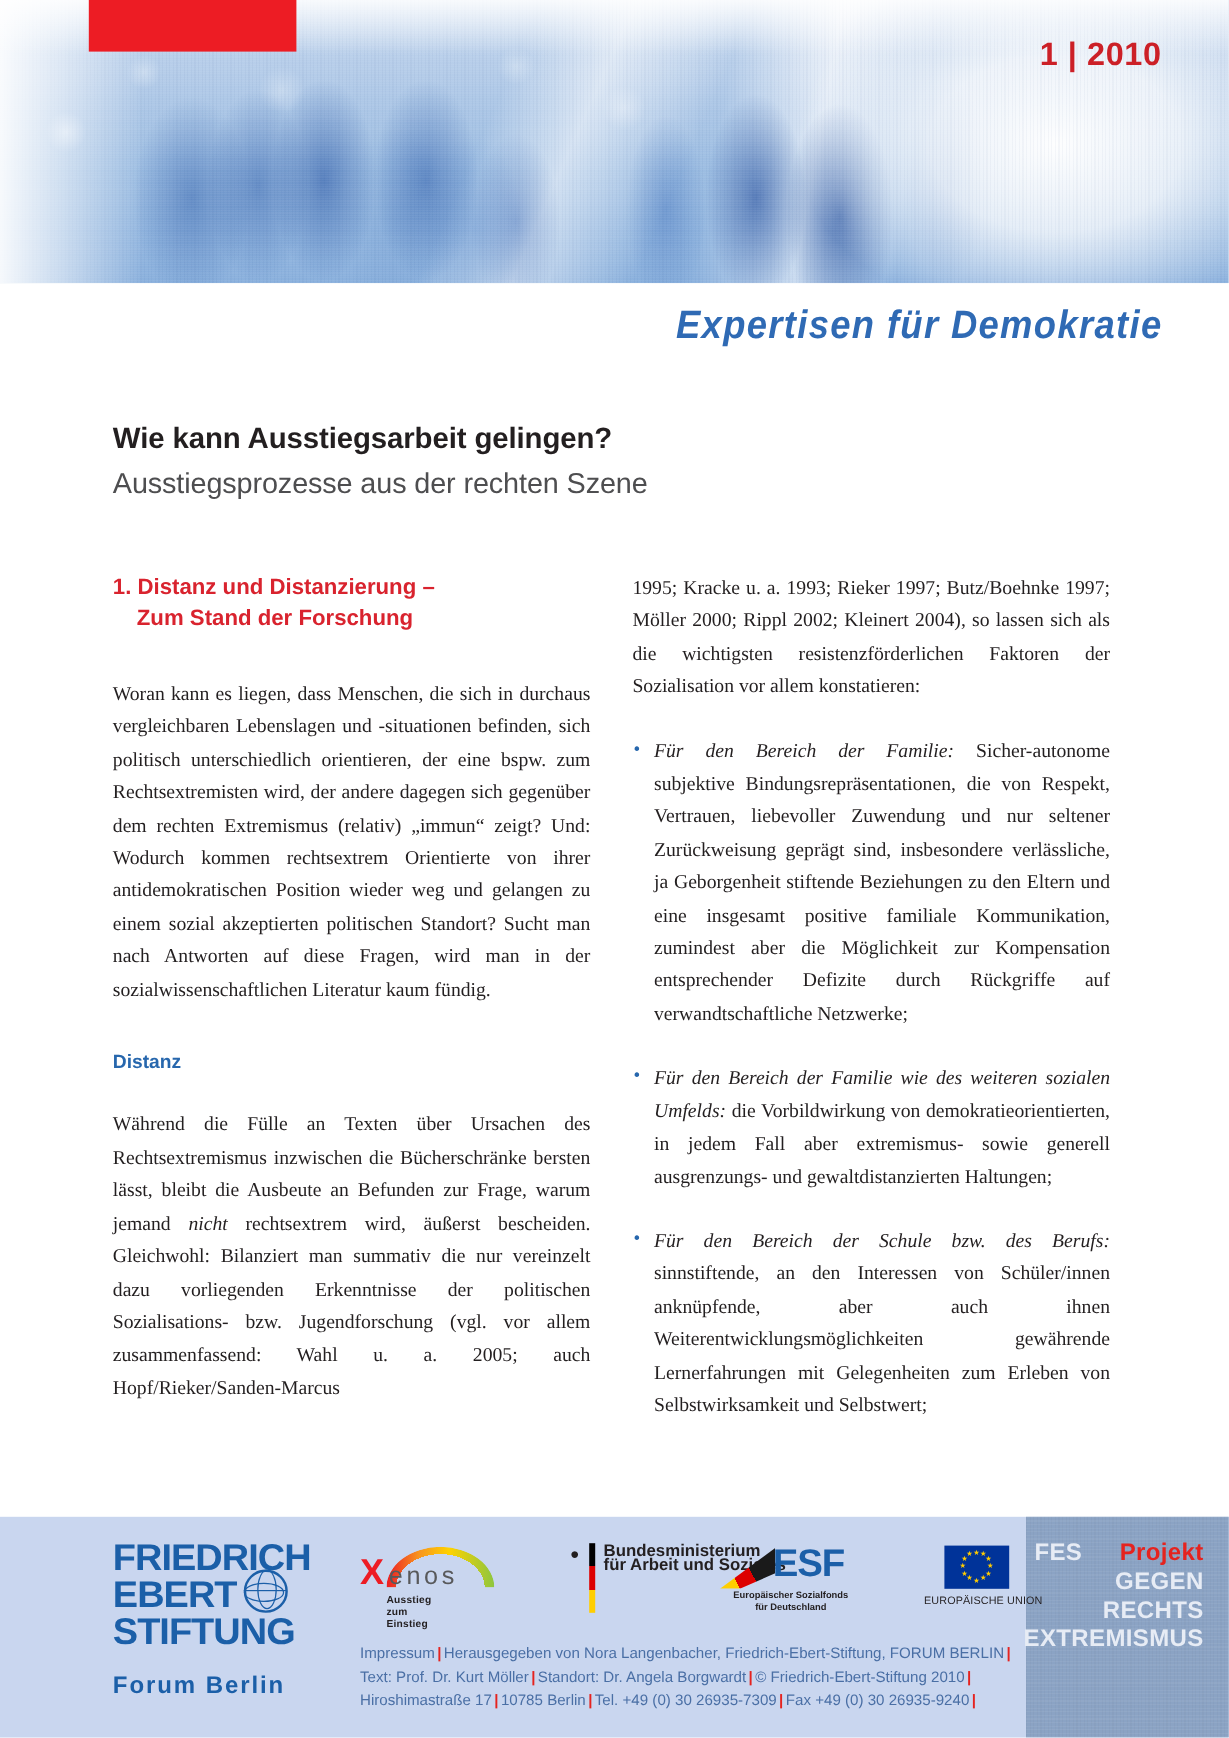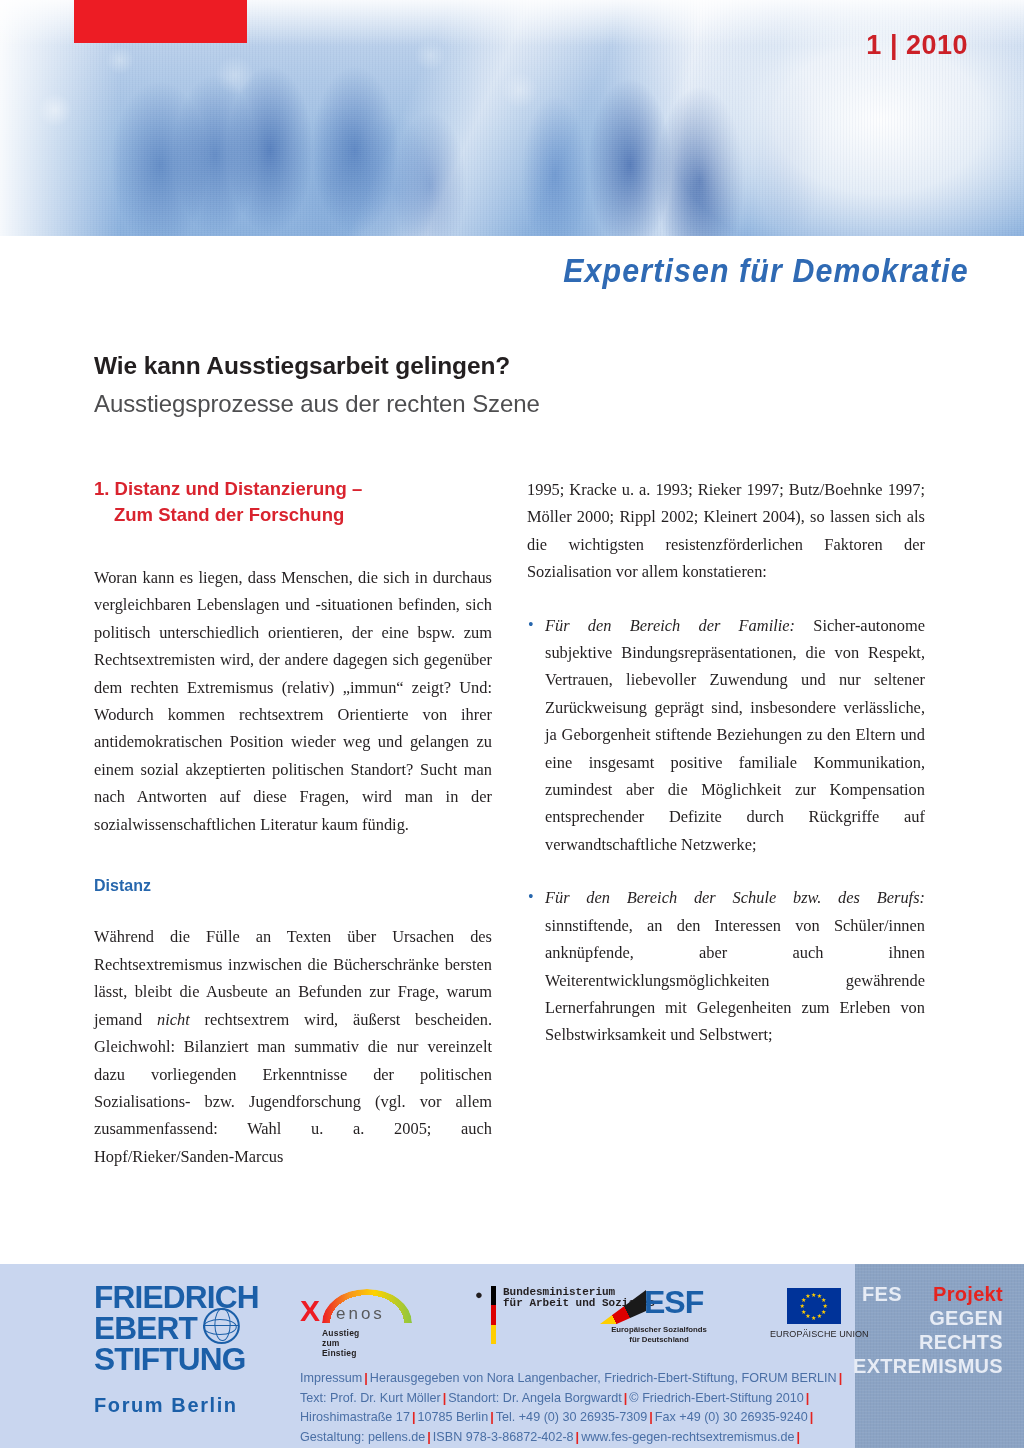--- a/index.html
+++ b/index.html
@@ -273,23 +273,23 @@
     -webkit-mask-image: radial-gradient(ellipse 45px 34px at 50% 100%, transparent 0 82%, #000 82% 100%);
     mask-image: radial-gradient(ellipse 45px 34px at 50% 100%, transparent 0 82%, #000 82% 100%);
     border: 0;
   }
   .xenos .xletter {
     position: absolute; left: 0; top: 4px;
     font-family: "Liberation Sans", sans-serif;
     font-weight: bold; font-size: 30px; color: #ed1c24; line-height: 30px;
   }
   .xenos .enos {
-    position: absolute; left: 36px; top: 11px;
-    font-family: "Liberation Sans", sans-serif;
-    font-size: 17px; color: #58595b; letter-spacing: 3px; line-height: 21px;
+    position: absolute; left: 24px; top: 11px;
+    font-family: "Liberation Sans", sans-serif;
+    font-size: 21px; color: #58595b; letter-spacing: 3px; line-height: 21px;
   }
   .xenos .tag {
     position: absolute; left: 22px; top: 36px;
     font-family: "Liberation Sans", sans-serif;
     font-size: 8.5px; font-weight: bold; color: #231f20; letter-spacing: 0.2px;
   }
 
   
   .bmas { left: 175px; top: 2px; }
   .bmas .flagbar {
@@ -297,22 +297,22 @@
     width: 5px; height: 58px;
     background: linear-gradient(to bottom, #000 0 33.3%, #dd0000 33.3% 66.6%, #ffce00 66.6% 100%);
   }
   .bmas .eagle {
     position: absolute; left: 0; top: 2px;
     width: 13px; height: 13px;
     color: #231f20; font-size: 13px; line-height: 13px;
   }
   .bmas .txt {
     position: absolute; left: 28px; top: 1px;
-    font-family: Liberation Mono, monospace;
-    font-size: 11px; line-height: 11px; color: #231f20; font-weight: bold;
+    font-family: Liberation Sans, sans-serif;
+    font-size: 14px; line-height: 11px; color: #231f20; font-weight: bold;
     white-space: nowrap;
   }
 
   
   .esf { left: 300px; top: 4px; }
   .esf .fan {
     position: absolute; left: 0; top: 2px; width: 46px; height: 34px;
     background:
       linear-gradient(62deg, #ffce00 0 26%, #dd0000 26% 52%, #1a1a1a 52% 100%);
     clip-path: polygon(0% 100%, 100% 0%, 100% 62%, 36% 100%);
@@ -385,20 +385,21 @@
   </div>
   <p class="body">Woran kann es liegen, dass Menschen, die sich in durchaus vergleichbaren Lebenslagen und -situationen befinden, sich politisch unterschiedlich orientieren, der eine bspw. zum Rechtsextremisten wird, der andere dagegen sich gegenüber dem rechten Extremismus (relativ) „immun“ zeigt? Und: Wodurch kommen rechtsextrem Orientierte von ihrer antidemokratischen Position wieder weg und gelangen zu einem sozial akzeptierten politischen Standort? Sucht man nach Antworten auf diese Fragen, wird man in der sozialwissenschaftlichen Literatur kaum fündig.</p>
   <div class="sub-head">Distanz</div>
   <p class="body"><span>Während die Fülle an Texten über Ursachen des Rechtsextremismus inzwischen die Bücherschränke bersten lässt, bleibt die Ausbeute an Befunden zur Frage, warum jemand </span><span class="it">nicht</span><span> rechtsextrem wird, äußerst bescheiden. Gleichwohl: Bilanziert man summativ die nur vereinzelt dazu vorliegenden Erkenntnisse der politischen Sozialisations- bzw. Jugendforschung (vgl. vor allem zusammenfassend: Wahl u. a. 2005; auch Hopf/Rieker/Sanden-Marcus</span></p>
 </div>
 
 <div class="col col-right">
   <p class="body">1995; Kracke u. a. 1993; Rieker 1997; Butz/Boehnke 1997; Möller 2000; Rippl 2002; Kleinert 2004), so lassen sich als die wichtigsten resistenzförderlichen Faktoren der Sozialisation vor allem konstatieren:</p>
   <ul class="bullets">
     <li><span class="it">Für den Bereich der Familie:</span><span> Sicher-autonome subjektive Bindungsrepräsentationen, die von Respekt, Vertrauen, liebevoller Zuwendung und nur seltener Zurückweisung geprägt sind, insbesondere verlässliche, ja Geborgenheit stiftende Beziehungen zu den Eltern und eine insgesamt positive familiale Kommunikation, zumindest aber die Möglichkeit zur Kompensation entsprechender Defizite durch Rückgriffe auf verwandtschaftliche Netzwerke;</span></li>
+    <li><span class="it">Für den Bereich der Familie wie des weiteren sozialen Umfelds:</span><span> die Vorbildwirkung von demokratieorientierten, in jedem Fall aber extremismus- sowie generell ausgrenzungs- und gewaltdistanzierten Haltungen;</span></li>
     <li><span class="it">Für den Bereich der Schule bzw. des Berufs:</span><span> sinnstiftende, an den Interessen von Schüler/innen anknüpfende, aber auch ihnen Weiterentwicklungsmöglichkeiten gewährende Lernerfahrungen mit Gelegenheiten zum Erleben von Selbstwirksamkeit und Selbstwert;</span></li>
   </ul>
 </div>
 
 <div class="footer">
   <div class="footer-right-panel"></div>
 
   <div class="fes-logo">
     <div class="word">FRIEDRICH</div>
     <div class="word w2">
@@ -455,21 +456,20 @@
         </span>
       <span class="sub">EUROPÄISCHE UNION</span>
     </div>
 
   </div>
 
   <div class="impressum">
     <div class="line" id="imp1"><span>Impressum</span><span class="sep">|</span><span>Herausgegeben von Nora Langenbacher, Friedrich-Ebert-Stiftung, FORUM BERLIN</span><span class="sep">|</span></div>
     <div class="line" id="imp2"><span>Text: Prof. Dr. Kurt Möller</span><span class="sep">|</span><span>Standort: Dr. Angela Borgwardt</span><span class="sep">|</span><span>© Friedrich-Ebert-Stiftung 2010</span><span class="sep">|</span></div>
     <div class="line" id="imp3"><span>Hiroshimastraße 17</span><span class="sep">|</span><span>10785 Berlin</span><span class="sep">|</span><span>Tel. +49 (0) 30 26935-7309</span><span class="sep">|</span><span>Fax +49 (0) 30 26935-9240</span><span class="sep">|</span></div>
-    <div class="line" id="imp4"><span>Gestaltung: pellens.de</span><span class="sep">|</span><span>ISBN 978-3-86872-402-8</span><span class="sep">|</span><span>www.fes-gegen-rechtsextremismus.de</span><span class="sep">|</span></div>
   </div>
 
   <div class="fes-campaign">
     <div class="row1">
       <span class="fes-word">FES</span>
       <span class="projekt">Projekt</span>
     </div>
     <span class="line">GEGEN</span>
     <span class="line">RECHTS</span>
     <span class="line">EXTREMISMUS</span>

